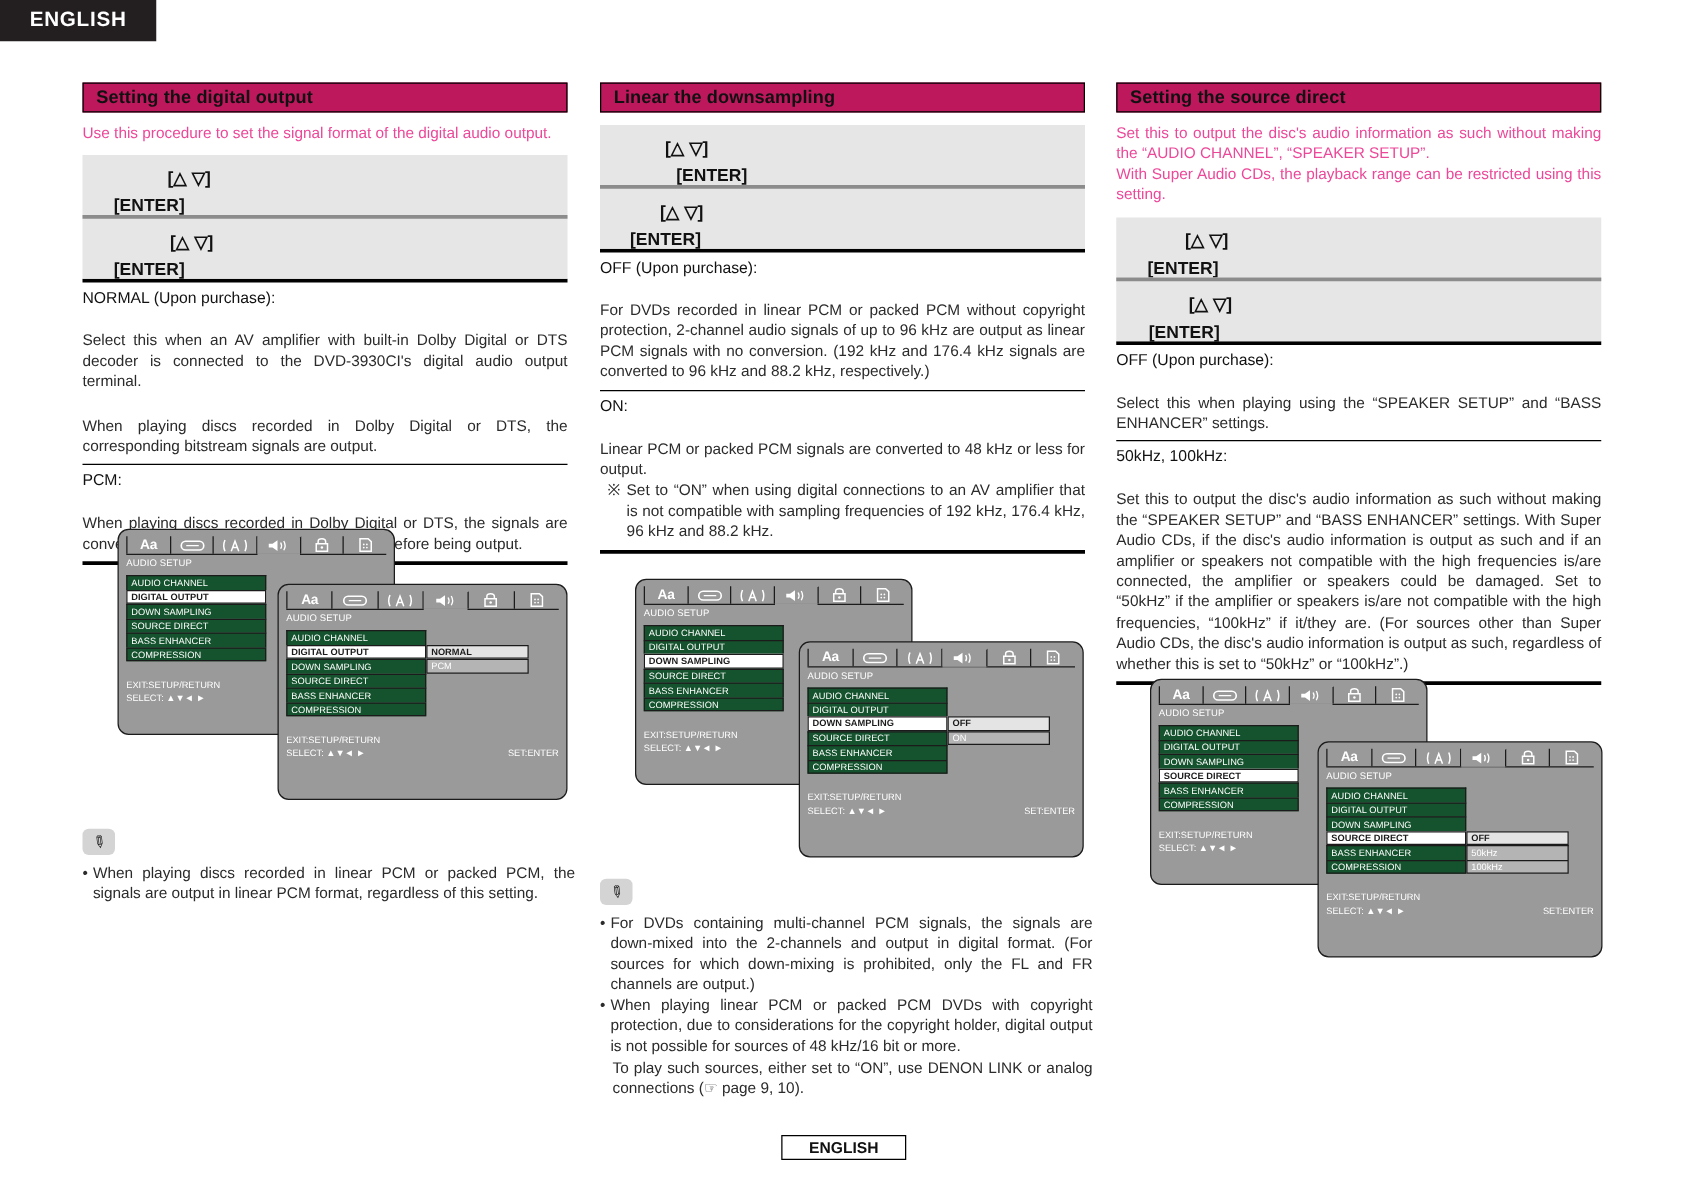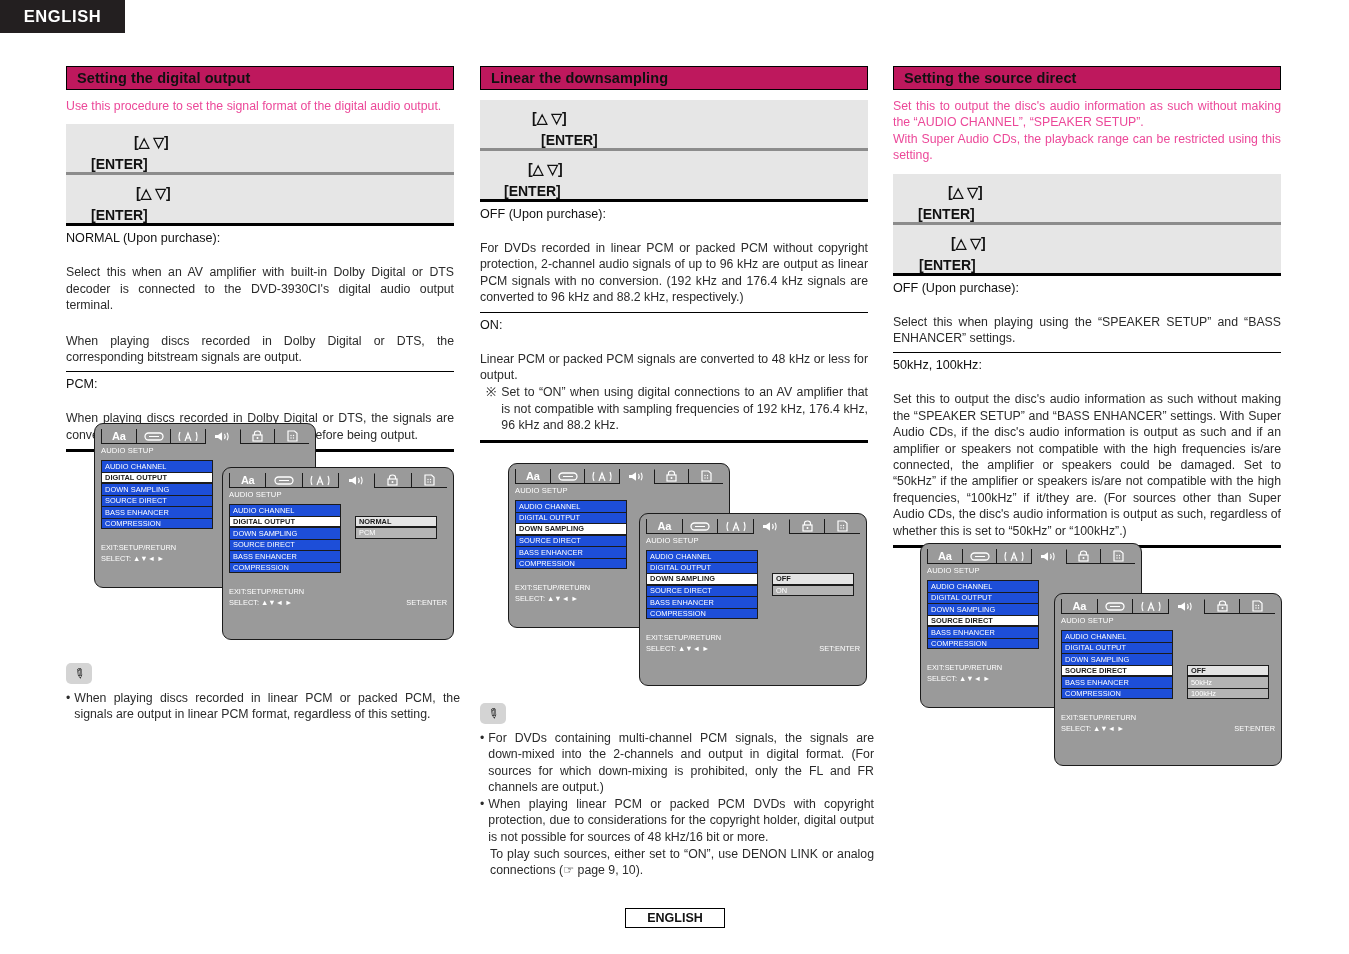--- a/index.html
+++ b/index.html
@@ -134,32 +134,32 @@
   }
   .t-aa { font-size: 11px; font-weight: bold; color: #fff; letter-spacing: -0.3px; }
   .osd-title {
     font-size: 7.6px; letter-spacing: 0.1px;
     margin-top: 2px; margin-bottom: 5px; color: #fff;
   }
   .osd-body { display: flex; gap: 0; }
   .osd-menu { width: 112px; }
   .mi {
     height: 11.5px;
-    background: #1d4ed8;
+    background: #14532d;
     border: 1.2px solid #1b1b1b;
     border-bottom: none;
     font-size: 7.4px;
     color: #ffffff;
     display: flex; align-items: center;
     padding-left: 3px;
     letter-spacing: 0.05px;
   }
   .mi:last-child { border-bottom: 1.2px solid #1b1b1b; }
   .mi.hl { background: #ffffff; color: #1b1b1b; font-weight: bold; border: 1.8px solid #1b1b1b; }
-  .osd-vals { width: 82px; margin-left: 14px; }
+  .osd-vals { width: 82px; margin-left: 0; }
   .vi {
     height: 11.5px;
     background: #b4b4b4;
     border: 1.2px solid #1b1b1b;
     border-bottom: none;
     font-size: 7.4px;
     color: #ffffff;
     display: flex; align-items: center;
     padding-left: 3px;
   }

